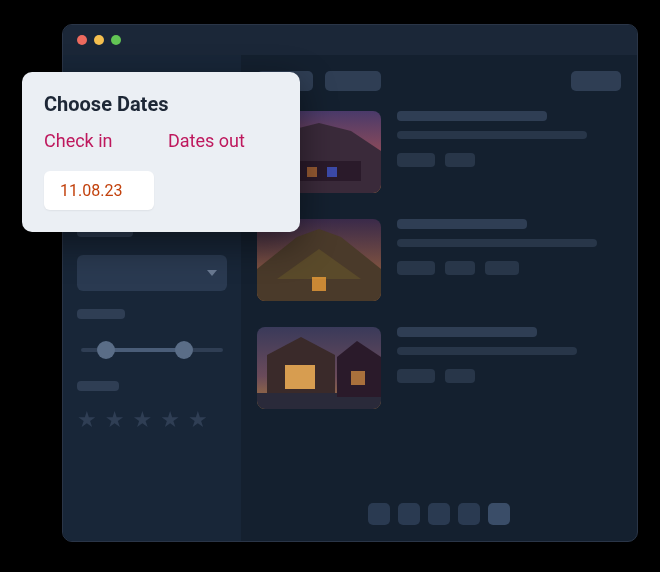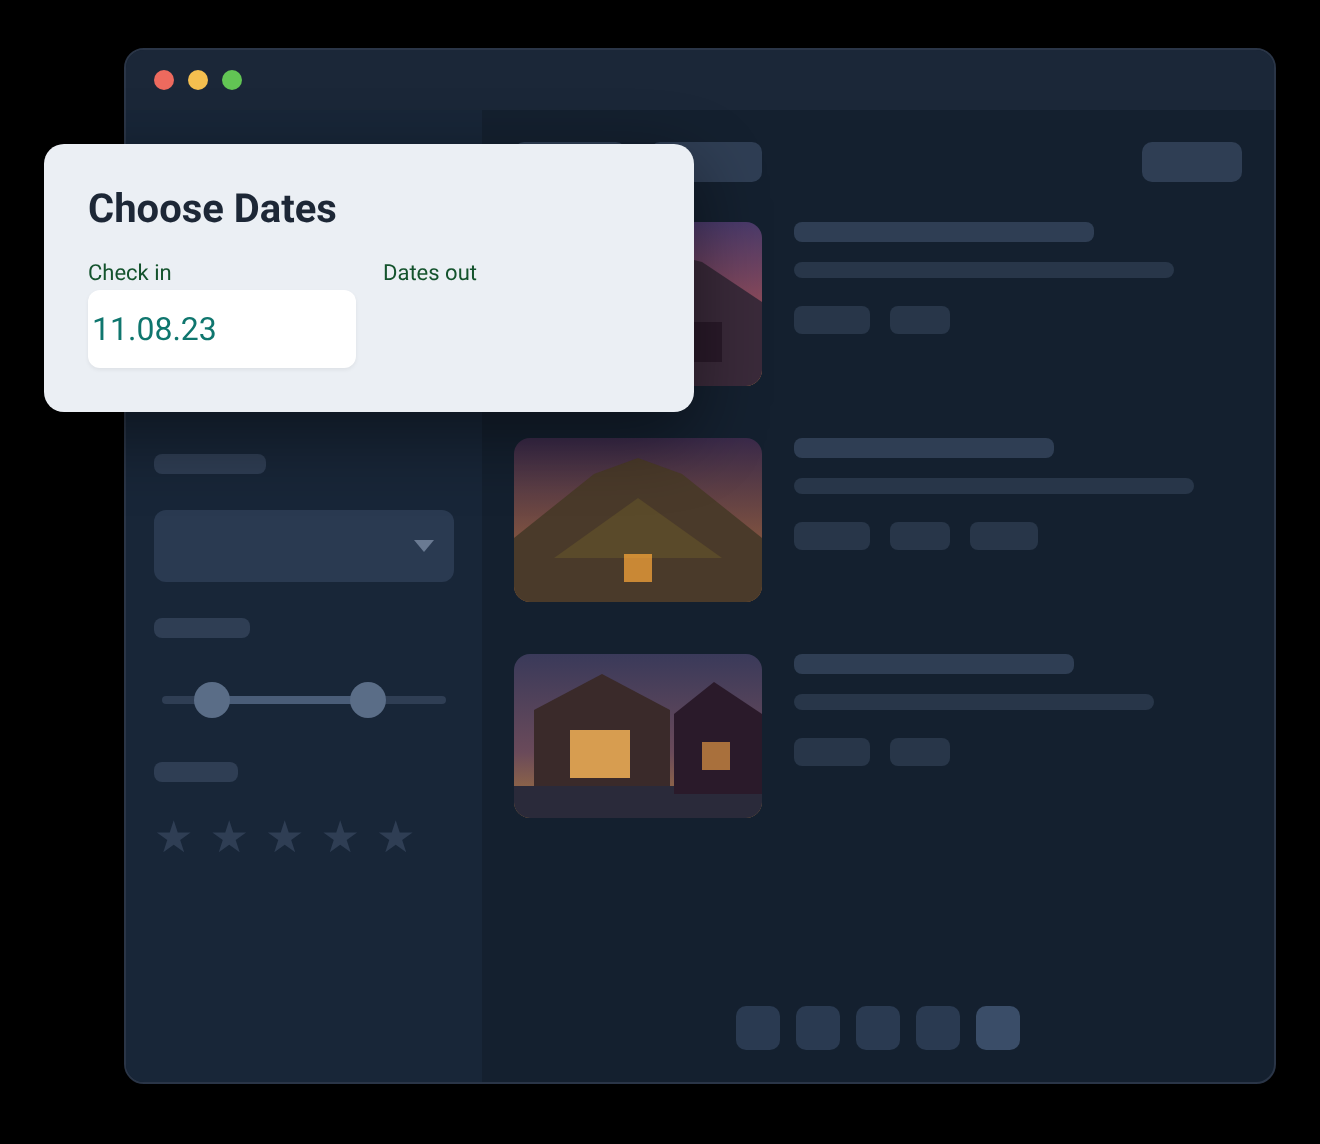--- a/index.html
+++ b/index.html
@@ -142,49 +142,49 @@
     border-radius: 5px;
     background: #2a3a51;
   }
   .page-sq.active { background: #3a4d68; }
 
   
   .date-card {
     position: absolute;
     left: 22px;
     top: 72px;
-    width: 325px;
+    width: 278px;
     background: #ebeff4;
     border-radius: 10px;
     padding: 20px 22px 22px 22px;
     box-shadow: 0 12px 36px rgba(0,0,0,0.45);
   }
   .date-card h2 {
     font-size: 20px;
     font-weight: 700;
     color: #1d2736;
     margin-bottom: 14px;
   }
   .date-row {
     display: flex;
     gap: 14px;
   }
   .date-col { flex: 1; }
   .date-col label {
     display: block;
-    font-size: 11px;
-    color: #14532d;
-    margin-bottom: 2px;
+    font-size: 18px;
+    color: #be185d;
+    margin-bottom: 20px;
   }
   .date-input {
     background: #fff;
     border-radius: 6px;
-    padding: 10px 2px;
+    padding: 10px 16px;
     font-size: 16px;
-    color: #0f766e;
+    color: #c2410c;
     box-shadow: 0 1px 2px rgba(0,0,0,0.06);
     cursor: pointer;
   }
 </style>
 </head>
 <body>
 
 <div class="window">
   <div class="titlebar">
     <span class="dot red"></span>

